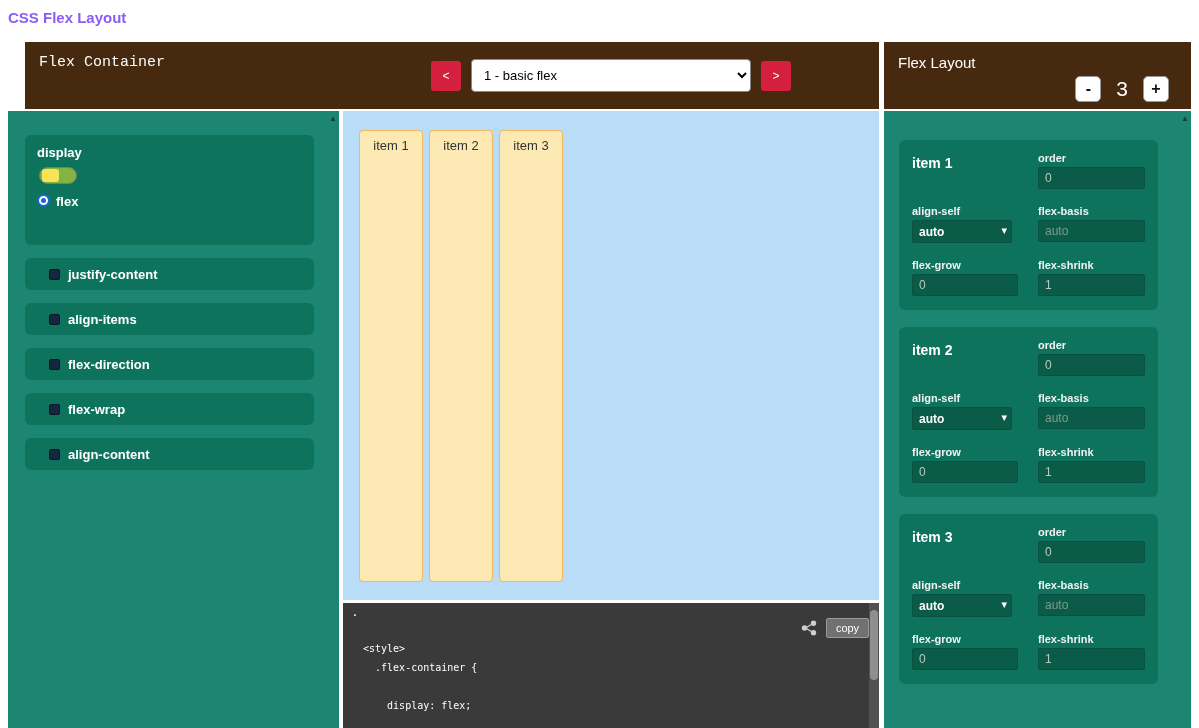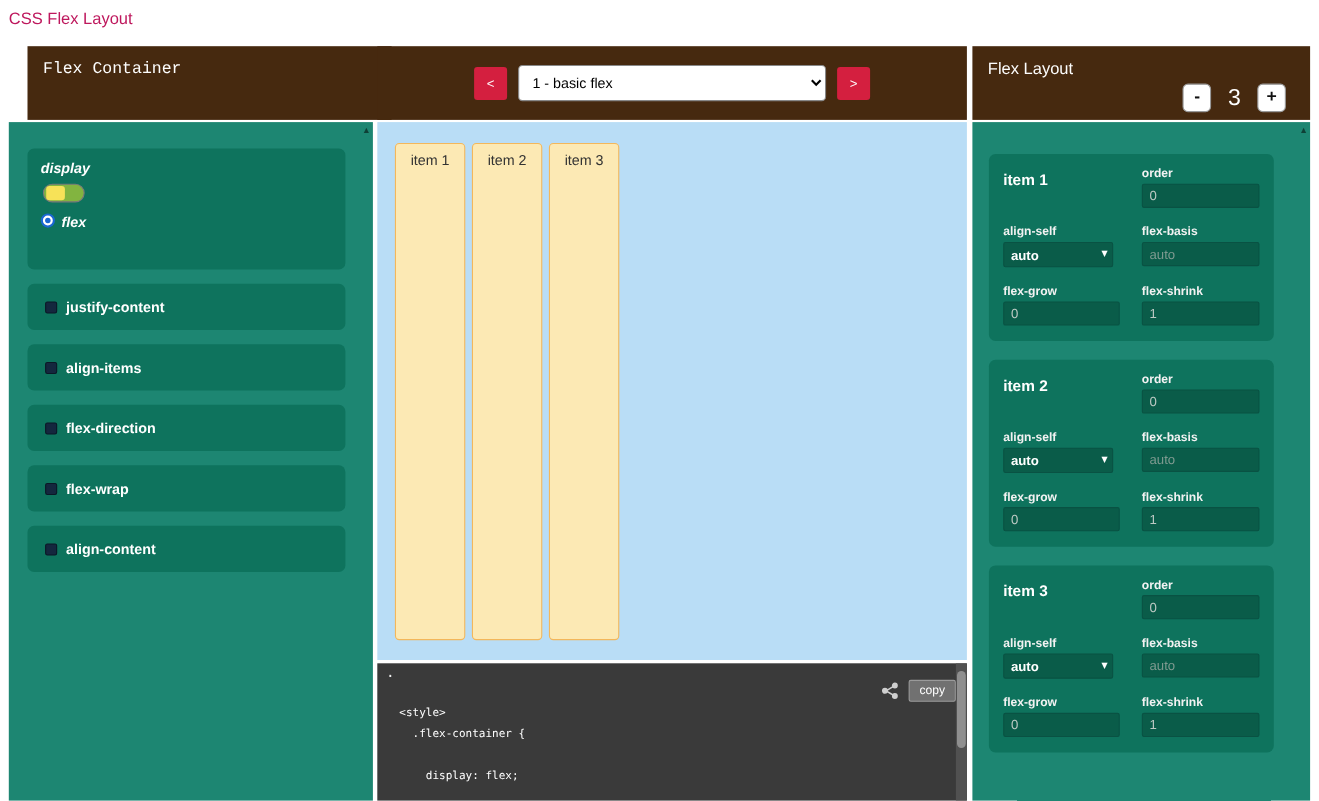--- a/index.html
+++ b/index.html
@@ -1,33 +1,33 @@
 <!DOCTYPE html>
 <html><head>
 <meta charset="utf-8">
 <style>
   * { box-sizing: border-box; margin: 0; padding: 0; }
   html,body { width:1199px; height:728px; background:#ffffff; font-family:"Liberation Sans", sans-serif; overflow:hidden; }
   #app { position:relative; width:1199px; height:728px; background:#ffffff; }
 
-  .page-title { position:absolute; left:8px; top:9px; font-size:15px; font-weight:normal; color:#be185d; }
+  .page-title { position:absolute; left:8px; top:9px; font-size:15px; font-weight:bold; color:#8b5cf6; }
 
   
   .panel-header { position:absolute; top:42px; height:67px; background:#46290f; color:#fff; }
   .panel-header .hdr-title { position:absolute; left:14px; top:12px; font-size:15px; color:#fdfdfd; }
   .teal-body { position:absolute; top:111px; bottom:0; background:#1d8672; overflow:hidden; }
   .scroll-up { position:absolute; top:3px; right:2px; font-size:8px; color:rgba(10,40,35,0.75); }
 
   
   #container-header { left:25px; width:331px;font-family:Liberation Mono, monospace; }
   #container-body { left:8px; width:331px; padding:24px 25px 0 17px; }
-  .section { background:#0e735d; border-radius:6px; margin-bottom:13px; padding:0 16px; display:flex; align-items:center; height:42px; }
+  .section { background:#0e735d; border-radius:6px; margin-bottom:13px; padding:0 24px; display:flex; align-items:center; height:32px; }
   .section .sec-label { font-size:13px; font-weight:bold; color:#fff; }
   .checkbox { width:11px; height:11px; background:#14273e; border:1px solid #0b1726; border-radius:2px; margin-right:8px; flex:0 0 auto; }
-  #display-section { display:block; height:110px; padding:10px 12px;font-style:italic; }
+  #display-section { display:block; height:110px; padding:10px 12px; }
   .toggle { position:relative; width:38px; height:17px; background:#82b440; border:1px solid #7a7a7a; border-radius:9px; margin:7px 0 0 2px; }
   .toggle .knob { position:absolute; left:2px; top:1px; width:17px; height:13px; background:#f7e258; border-radius:3px; }
   .radio-row { display:flex; align-items:flex-start; margin-top:10px; }
   .radio { position:relative; width:13px; height:13px; border:2px solid #1a67d2; border-radius:50%; background:#fff; margin-right:6px; flex:0 0 auto; }
   .radio::after { content:""; position:absolute; left:2px; top:2px; width:5px; height:5px; background:#1a67d2; border-radius:50%; }
 
   
   #preview-header { left:343px; width:536px; display:flex; align-items:center; justify-content:center; gap:10px; }
   .nav-btn { width:30px; height:30px; background:#d41f3f; color:#fff; border:none; border-radius:3px; font-size:12px; cursor:pointer; }
   .example-select { width:280px; height:33px; border-radius:4px; border:1px solid #888; background:#fff; font-size:13px; padding:0 8px; font-family:"Liberation Sans", sans-serif; }

